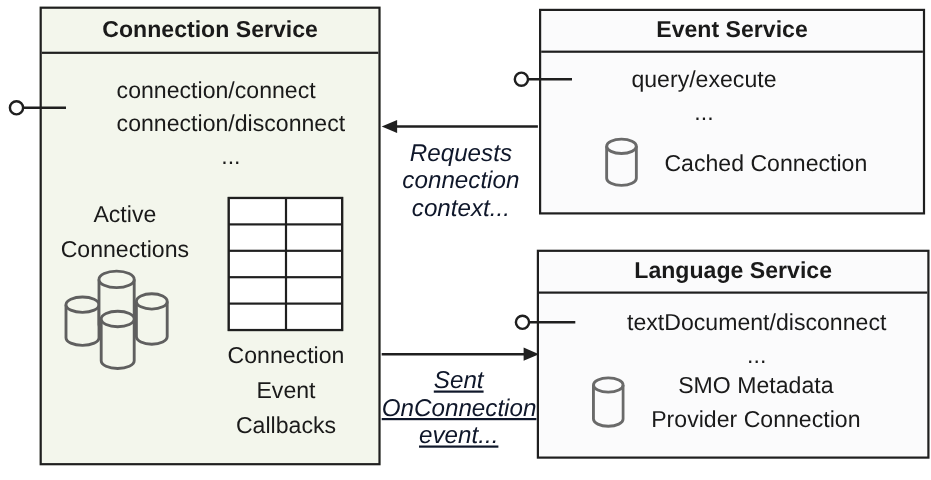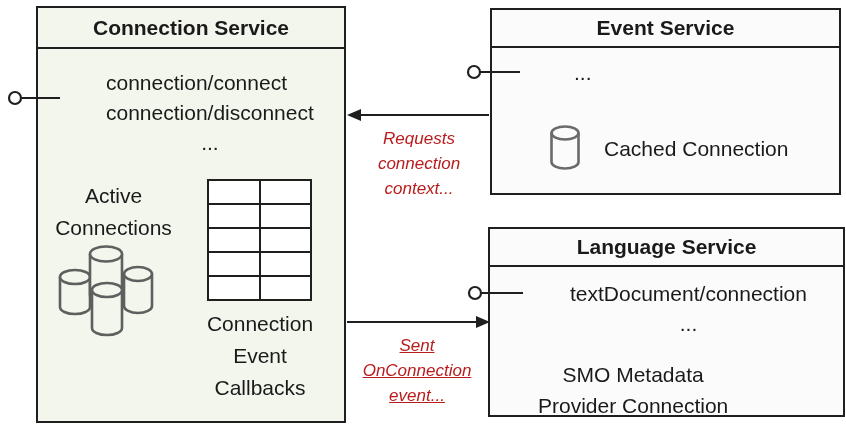--- a/index.html
+++ b/index.html
@@ -18,22 +18,22 @@
   .methods .ellipsis-line{text-align:center;}
   .center-label{position:absolute;font-size:21px;line-height:32px;text-align:center;white-space:pre-line;}
   .cyl-table{
     position:absolute;display:grid;grid-template-columns:1fr 1fr;
     grid-auto-rows:1fr;gap:2px;background:#1f1f1f;border:2px solid #1f1f1f;box-sizing:border-box;
   }
   .cyl-table>div{background:#ffffff;}
   .icon-text-row{position:absolute;display:flex;align-items:center;gap:24px;font-size:21px;}
   .icon-text-row .txt{white-space:pre-line;text-align:center;line-height:31px;}
   .arrow-label{
-    position:absolute;font-size:17px;font-style:italic;line-height:25px;
-    text-align:center;white-space:pre-line;color:#b91c1c;
+    position:absolute;font-size:22px;font-style:italic;line-height:25px;
+    text-align:center;white-space:pre-line;color:#0f172a;
   }
   .overlay{position:absolute;left:0;top:0;pointer-events:none;}
 </style>
 </head>
 <body>
 
 <div class="canvas">
 
   <div class="svc-box green" style="left:36px;top:6px;width:310px;height:417px;">
     <div class="svc-header" style="height:39px;">Connection Service</div>
@@ -79,43 +79,44 @@
 
     <div class="center-label" style="left:142px;top:300px;width:160px;">Connection
 Event
 Callbacks</div>
   </div>
 
   <div class="svc-box white" style="left:490px;top:8px;width:351px;height:187px;">
     <div class="svc-header" style="height:36px;">Event Service</div>
 
     <div class="methods" style="left:38px;top:48px;">
+      <div>query/execute</div>
       <div class="ellipsis-line">...</div>
     </div>
 
     <div class="icon-text-row" style="left:58px;top:110px;height:56px;">
       <svg width="30" height="48" viewBox="0 0 30 48">
         <g stroke="#6a6a6a" stroke-width="2.6" fill="none">
           <path d="M1.5,9 V38 A13.5,6.5 0 0 0 28.5,38 V9"></path>
           <ellipse cx="15" cy="9" rx="13.5" ry="6.5"></ellipse>
         </g>
       </svg>
       <span class="txt">Cached Connection</span>
     </div>
   </div>
 
   <div class="svc-box white" style="left:488px;top:227px;width:357px;height:190px;">
     <div class="svc-header" style="height:36px;">Language Service</div>
 
     <div class="methods" style="left:36px;top:50px;">
-      <div>textDocument/connection</div>
+      <div>textDocument/disconnect</div>
       <div class="ellipsis-line">...</div>
     </div>
 
-    <div class="icon-text-row" style="left:48px;top:106px;height:62px;flex-direction:column;">
+    <div class="icon-text-row" style="left:48px;top:106px;height:62px;">
       <svg width="30" height="50" viewBox="0 0 30 50">
         <g stroke="#6a6a6a" stroke-width="2.6" fill="none">
           <path d="M1.5,9 V40 A13.5,6.5 0 0 0 28.5,40 V9"></path>
           <ellipse cx="15" cy="9" rx="13.5" ry="6.5"></ellipse>
         </g>
       </svg>
       <span class="txt">SMO Metadata
 Provider Connection</span>
     </div>
   </div>

